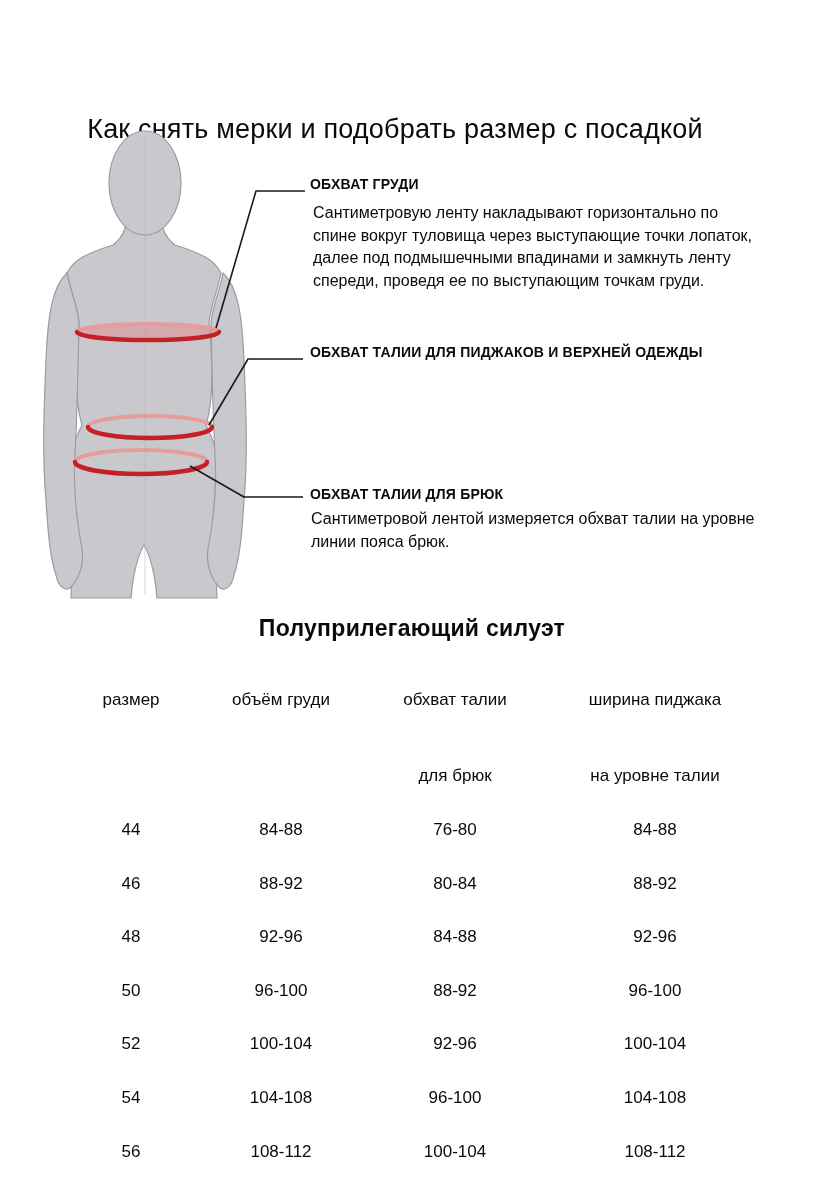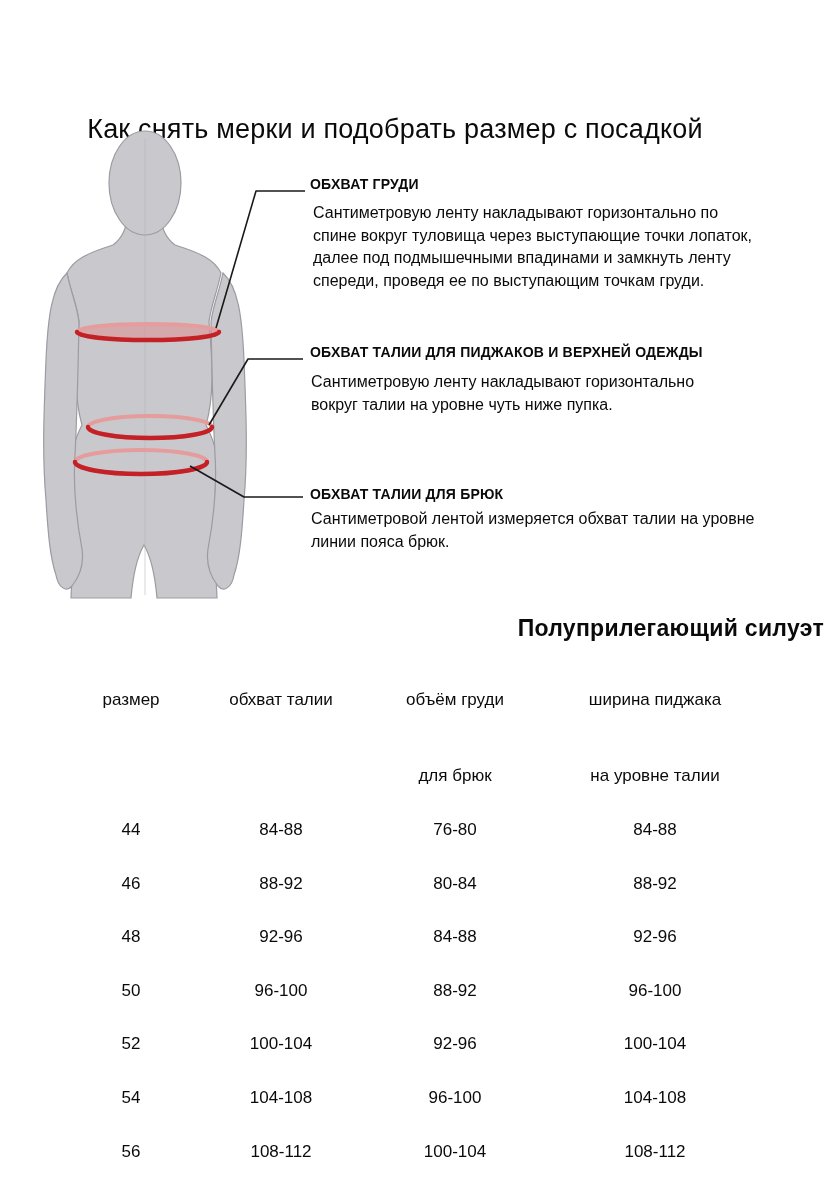--- a/index.html
+++ b/index.html
@@ -15,21 +15,21 @@
   .measure-section{position:absolute;}
   .measure-heading{font-size:14px;line-height:21px;font-weight:700;letter-spacing:0.2px;white-space:nowrap;}
   .measure-desc{font-size:16px;line-height:22.5px;white-space:pre-line;}
   #sec-chest{left:310px;top:174px;}
   #sec-chest .measure-desc{margin:7px 0 0 3px;width:460px;}
   #sec-waist-jacket{left:310px;top:342px;}
   #sec-waist-jacket .measure-desc{margin:8px 0 0 1px;width:440px;}
   #sec-waist-trousers{left:310px;top:484px;}
   #sec-waist-trousers .measure-desc{margin:3px 0 0 1px;width:490px;}
   .table-title{
-    position:absolute;top:615px;left:0;width:824px;text-align:right;
+    position:absolute;top:615px;left:0;width:824px;text-align:center;
     font-size:23px;font-weight:700;letter-spacing:0.3px;
   }
   .size-table{position:absolute;left:70px;top:682px;width:700px;font-size:17px;}
   .tgrid{display:grid;grid-template-columns:122px 178px 170px 230px;}
   .thead-l1{padding-top:8px;height:36px;text-align:center;}
   .thead-l2{height:38px;text-align:center;margin-top:40px;}
   .tcell{height:37.6px;text-align:center;line-height:20px;margin-top:16px;}
 </style>
 </head>
 <body>
@@ -85,38 +85,36 @@
 <div class="measure-section" id="sec-chest">
   <div class="measure-heading">ОБХВАТ ГРУДИ</div>
   <div class="measure-desc">Сантиметровую ленту накладывают горизонтально по
 спине вокруг туловища через выступающие точки лопаток,
 далее под подмышечными впадинами и замкнуть ленту
 спереди, проведя ее по выступающим точкам груди.</div>
 </div>
 
 <div class="measure-section" id="sec-waist-jacket">
   <div class="measure-heading">ОБХВАТ ТАЛИИ ДЛЯ ПИДЖАКОВ И ВЕРХНЕЙ ОДЕЖДЫ</div>
-  <div class="measure-desc">Сантиметровую  ленту накладывают горизонтально
-вокруг талии на уровне чуть ниже пупка.</div>
 </div>
 
 <div class="measure-section" id="sec-waist-trousers">
   <div class="measure-heading">ОБХВАТ ТАЛИИ ДЛЯ БРЮК</div>
   <div class="measure-desc">Сантиметровой лентой измеряется обхват талии на уровне
 линии пояса брюк.</div>
 </div>
 
 <div class="table-title">Полуприлегающий силуэт</div>
 
 <div class="size-table">
   <div class="tgrid">
 
     <div class="thead-l1">размер</div>
+    <div class="thead-l1">объём груди</div>
     <div class="thead-l1">обхват талии</div>
-    <div class="thead-l1">объём груди</div>
     <div class="thead-l1">ширина пиджака</div>
 
     <div class="thead-l2"></div>
     <div class="thead-l2"></div>
     <div class="thead-l2">для брюк</div>
     <div class="thead-l2">на уровне талии</div>
 
     <div class="tcell">44</div>
     <div class="tcell">84-88</div>
     <div class="tcell">76-80</div>

